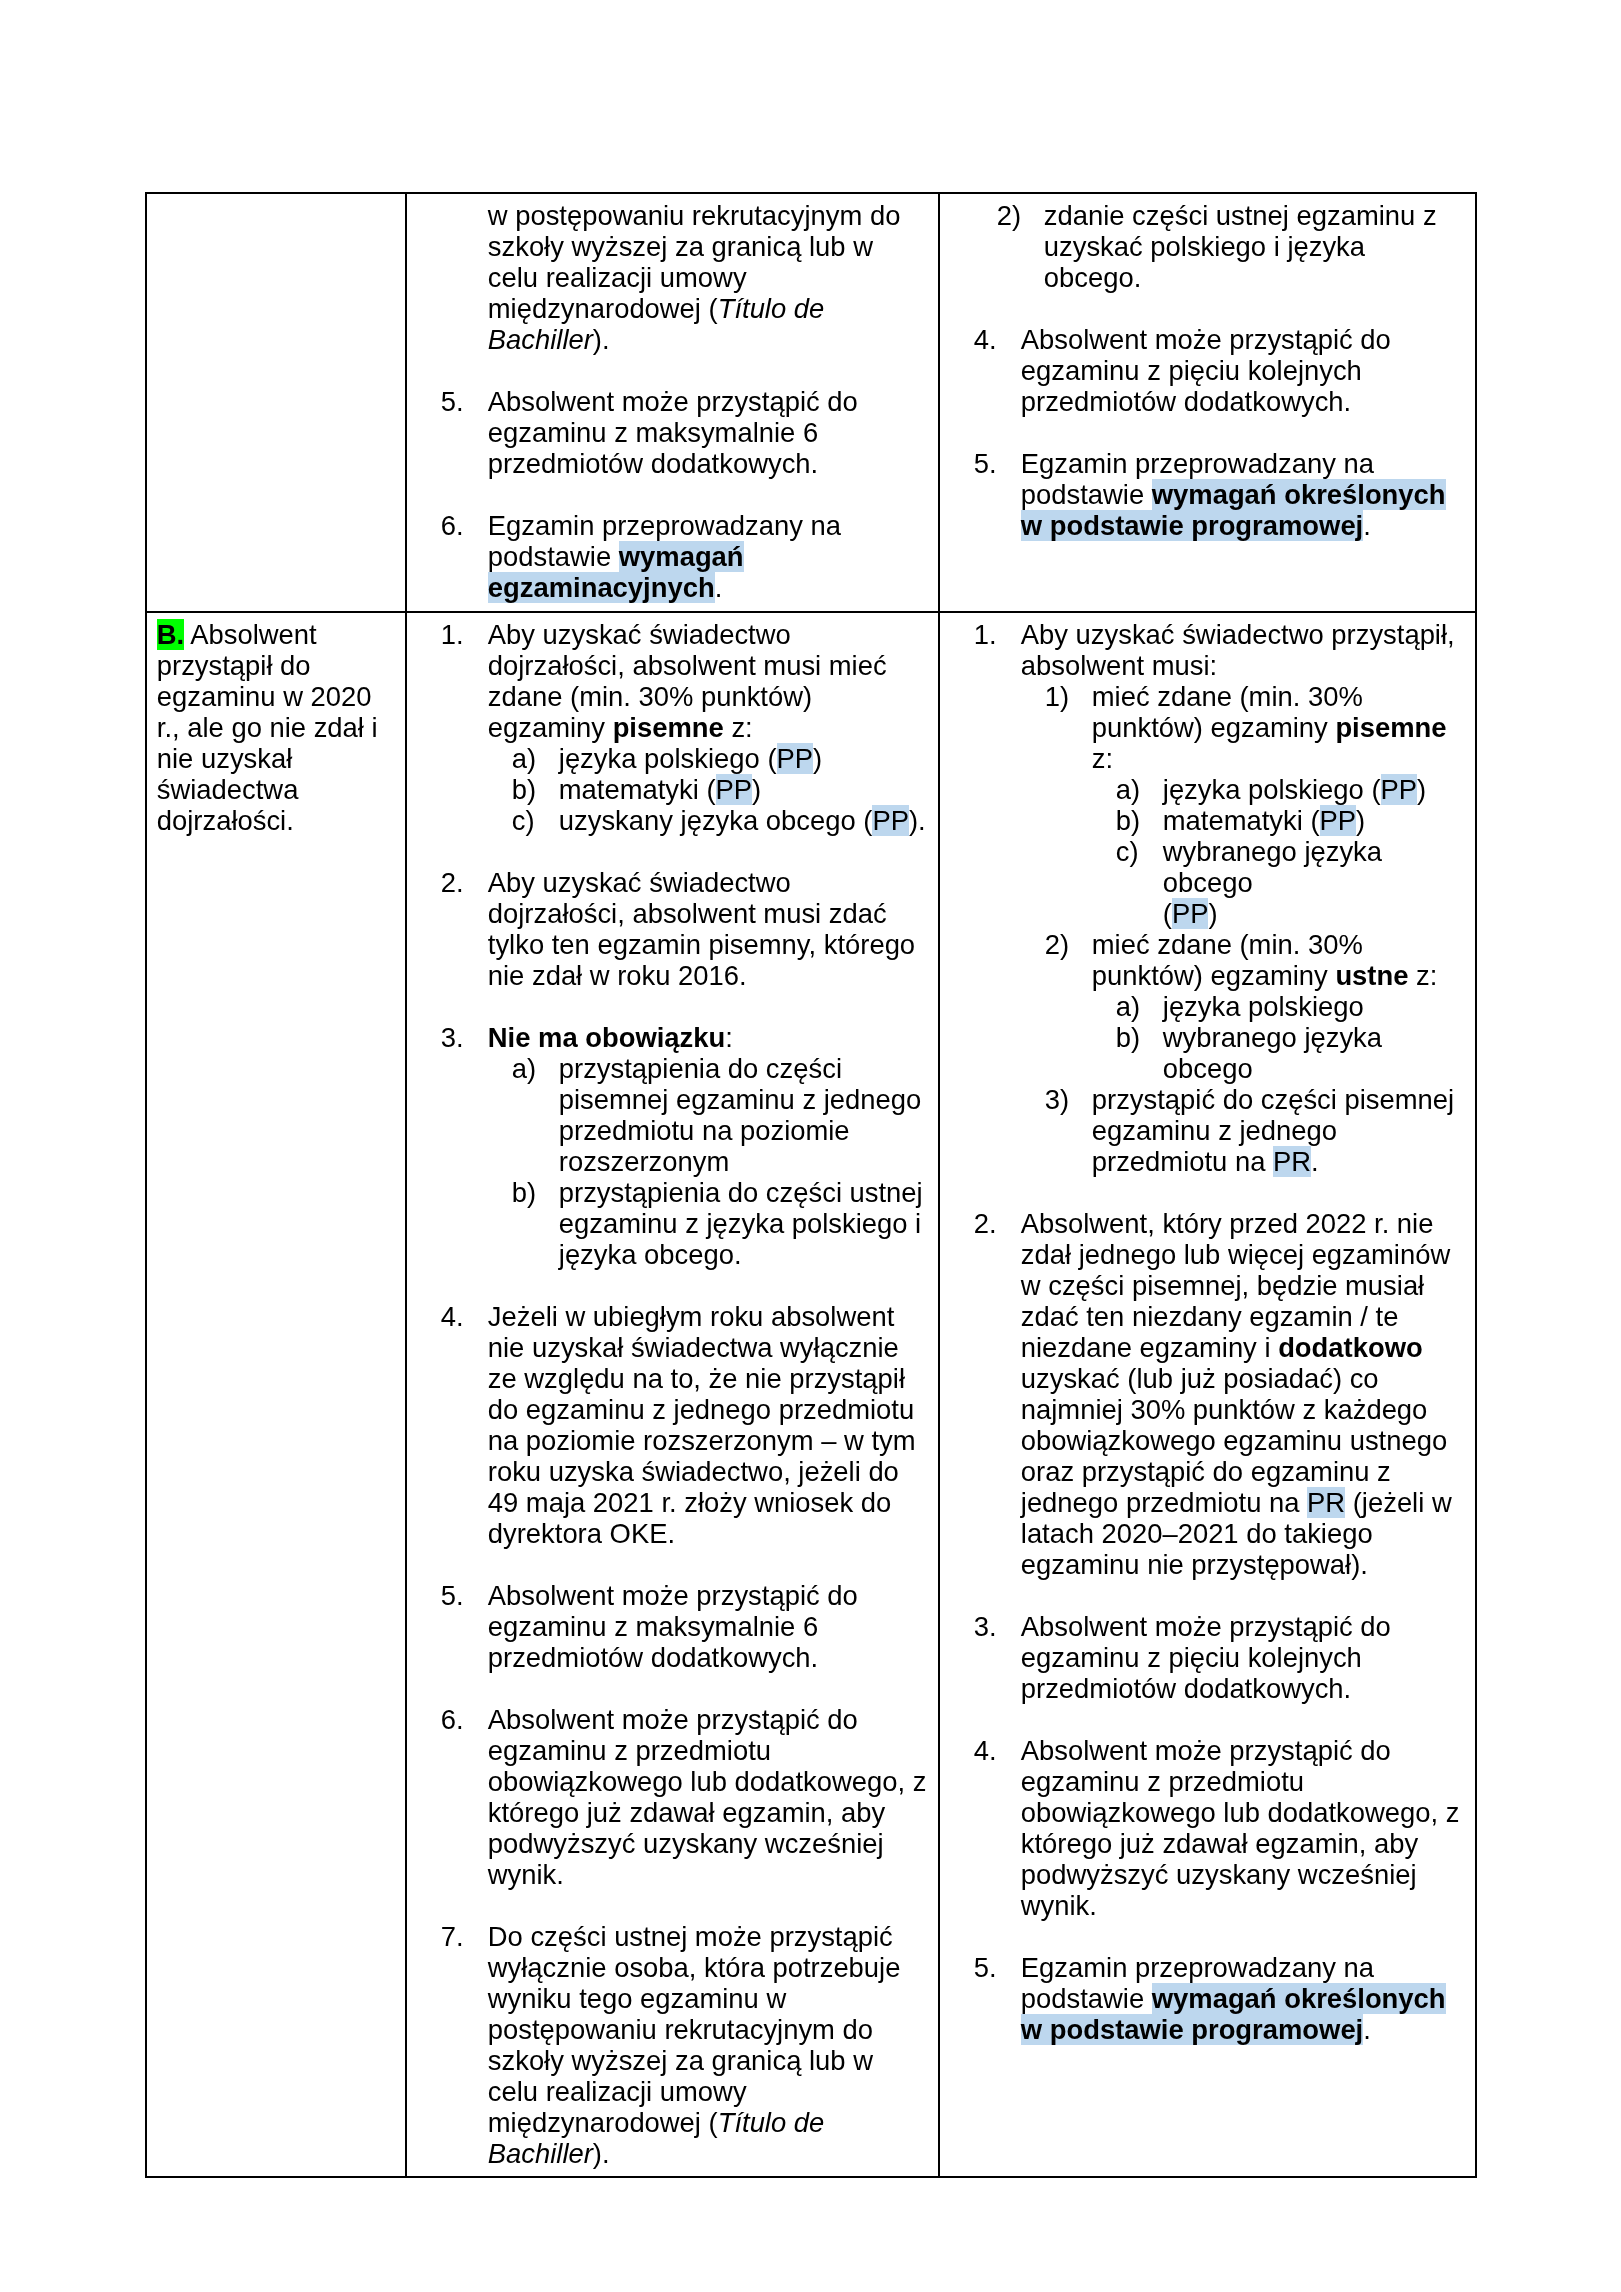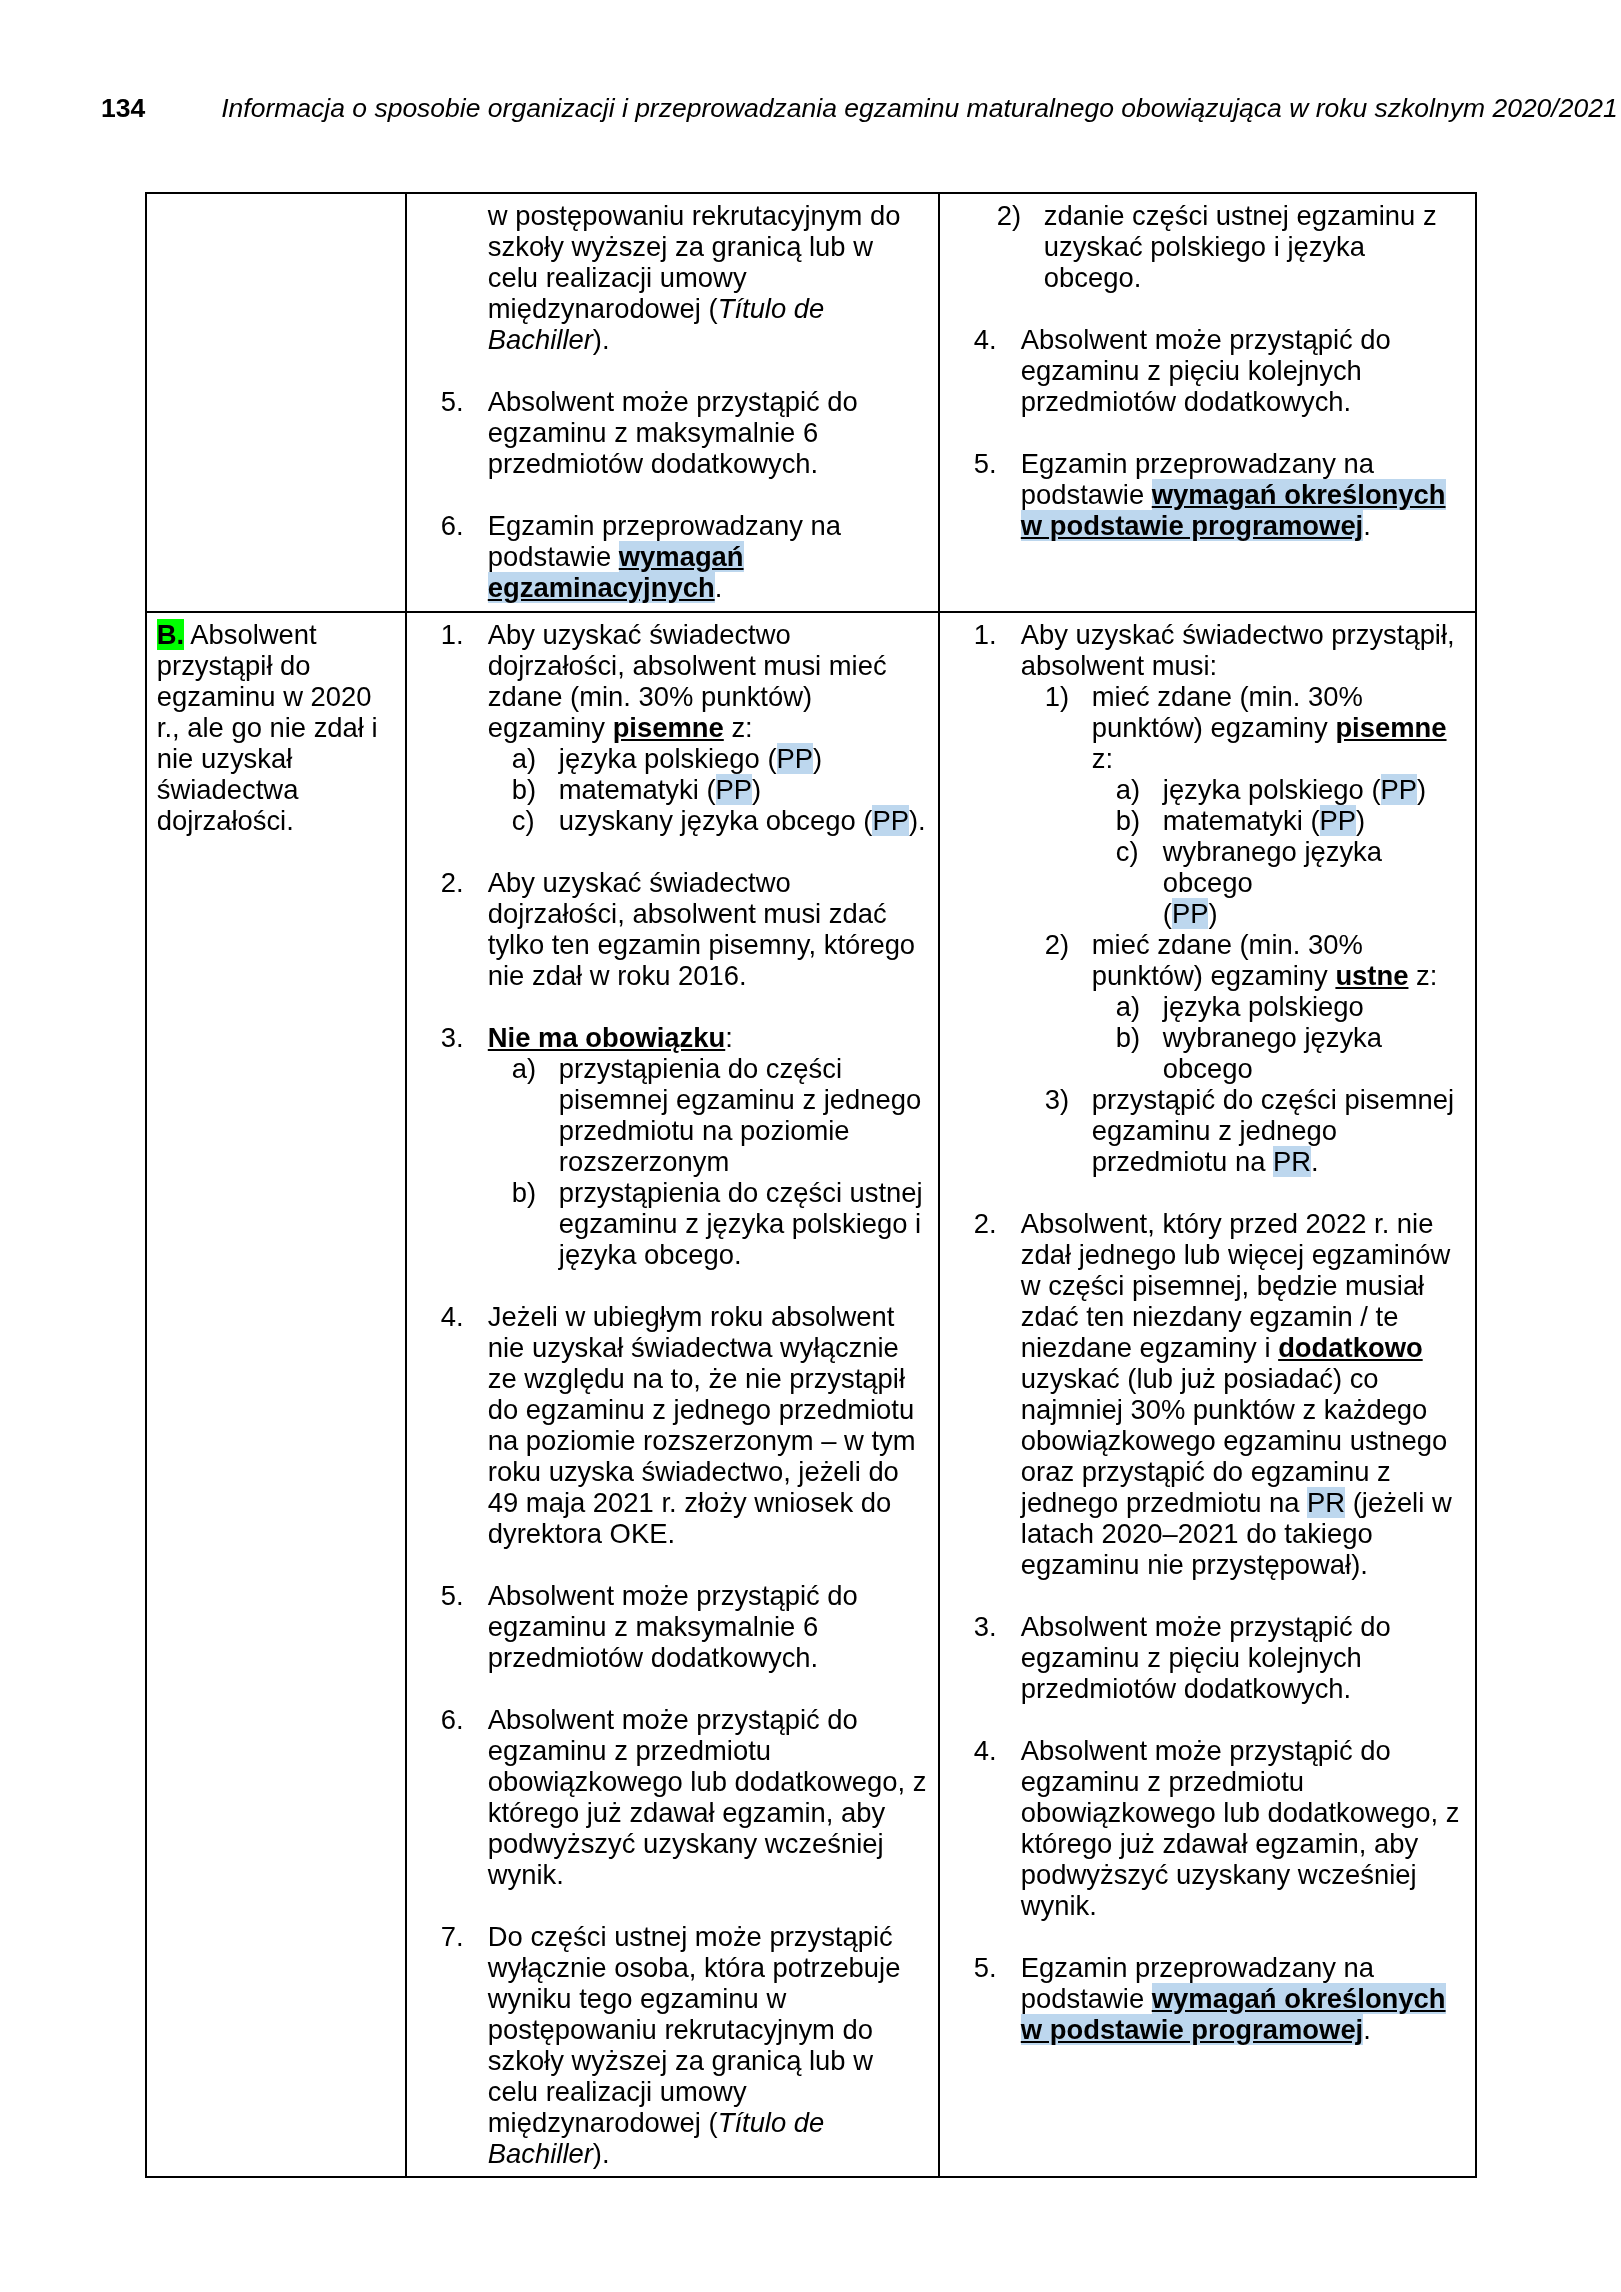--- a/index.html
+++ b/index.html
@@ -24,34 +24,31 @@
     border:2px solid #000;
     vertical-align:top;
     padding:5.9px 9.8px 7.8px 9.8px;
     font-size:27.4px;line-height:31px;
   }
   td.c1{padding-left:10.8px;padding-right:7.8px;}
   .li{display:flex;align-items:flex-start;margin-left:24px;}
   .mt{margin-top:31px;}
   .marker{flex:0 0 47px;}
   .body{flex:1;min-width:0;}
-  .b{font-weight:bold;text-decoration:underline;}
+  .b{font-weight:bold;}
   .it{font-style:italic;}
   .hlb{background:#bdd7ee;}
   .hlg{background:#00ff00;font-weight:bold;}
   .indent{margin-left:47px;}
 </style>
 </head>
 <body>
 
 <div class="page">
 
-  <div class="page-header">
-    <span class="page-num">134</span><span class="header-title">Informacja o sposobie organizacji i przeprowadzania egzaminu maturalnego obowiązująca w roku szkolnym 2020/2021</span>
-  </div>
 
   <table class="matura">
     <colgroup>
       <col style="width:260px">
         <col style="width:533px">
         <col style="width:537px">
     </colgroup>
     <tbody>
 
       <tr style="height:381px;">

